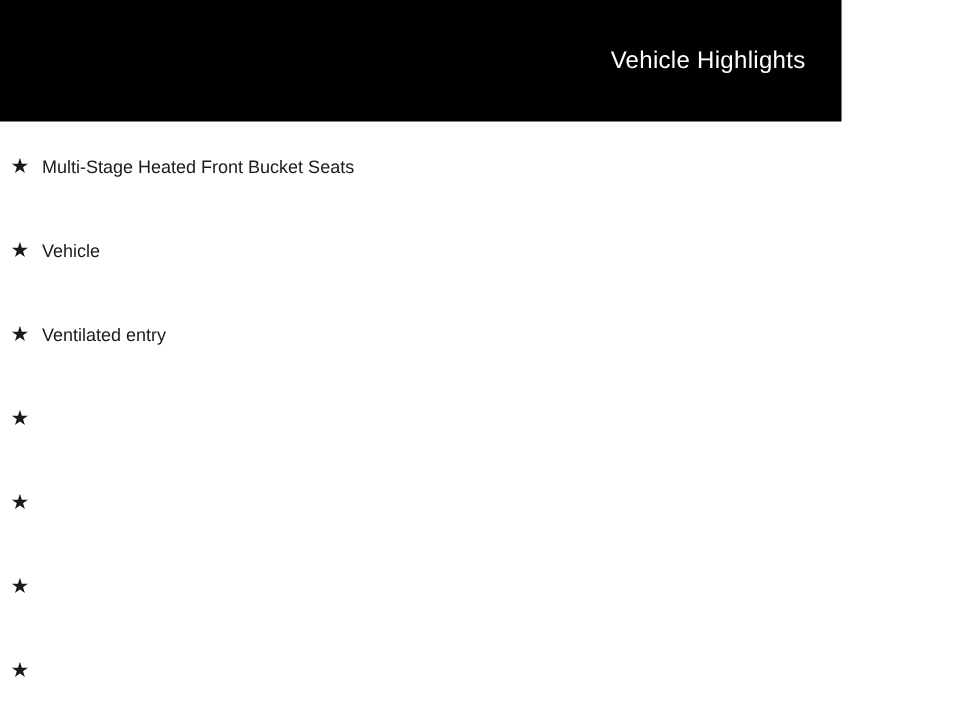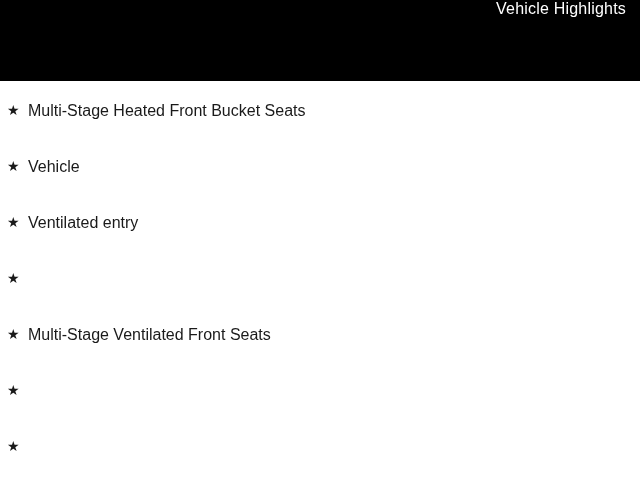--- a/index.html
+++ b/index.html
@@ -7,27 +7,28 @@
     padding: 0;
   }
   body {
     width: 640px;
     height: 480px;
     background: #ffffff;
     font-family: "Liberation Sans", sans-serif;
     overflow: hidden;
   }
   .header {
-    width: 640px;
+    width: 561px;
     height: 81px;
     background: #000000;
     display: flex;
+    align-items: center;
     justify-content: flex-end;
     box-sizing: border-box;
-    padding-right: 14px;
+    padding-right: 24px;
   }
   .header-title {
     color: #ffffff;
     font-size: 16px;
     letter-spacing: 0.2px;
   }
   .highlight-list {
     list-style: none;
     margin: 0;
     padding: 2px 0 0 0;
@@ -44,21 +45,21 @@
     font-size: 14px;
     line-height: 1;
     width: 21px;
     flex: 0 0 21px;
     text-align: left;
     position: relative;
     top: -1px;
   }
   .highlight-label {
     color: #1a1a1a;
-    font-size: 16px;
+    font-size: 12px;
     line-height: 1;
   }
 </style>
 </head>
 <body>
 
 <div class="header">
   <span class="header-title">Vehicle Highlights</span>
 </div>
 
@@ -77,21 +78,20 @@
     <span class="star-icon">★</span>
     <span class="highlight-label">Ventilated entry</span>
   </li>
 
   <li class="highlight-item">
     <span class="star-icon">★</span>
   </li>
 
   <li class="highlight-item">
     <span class="star-icon">★</span>
-    <span class="highlight-label">Multi-Stage Ventilated Front Seats</span>
   </li>
 
   <li class="highlight-item">
     <span class="star-icon">★</span>
   </li>
 
   <li class="highlight-item">
     <span class="star-icon">★</span>
   </li>
 </ul>

